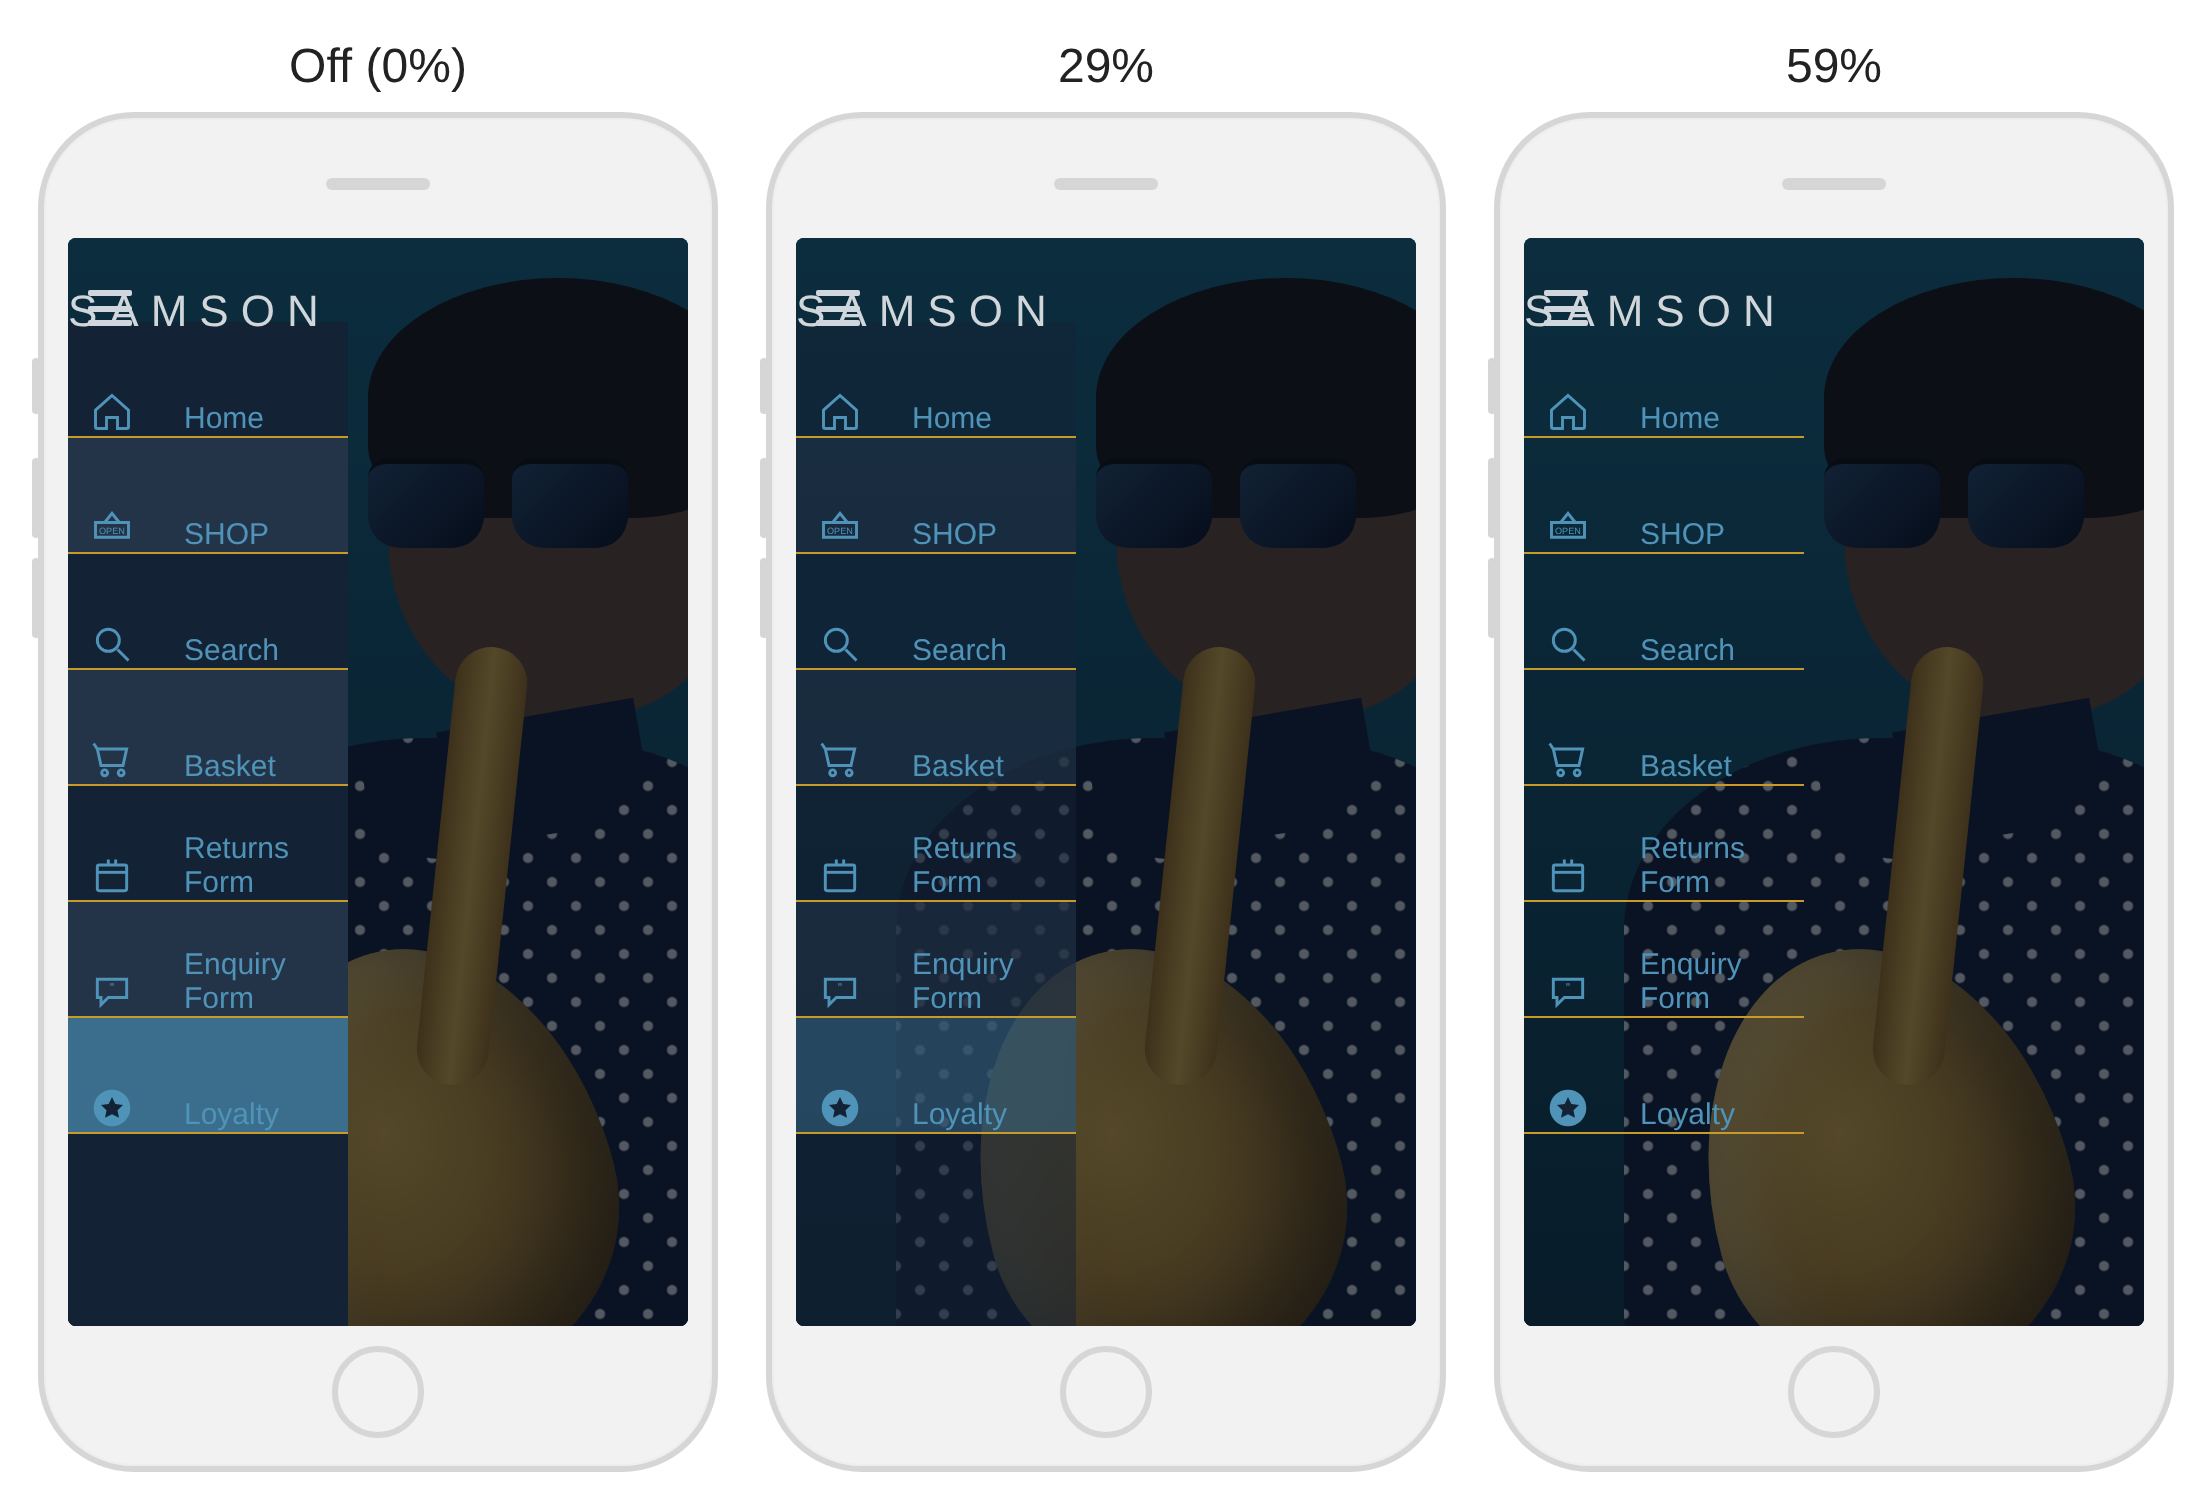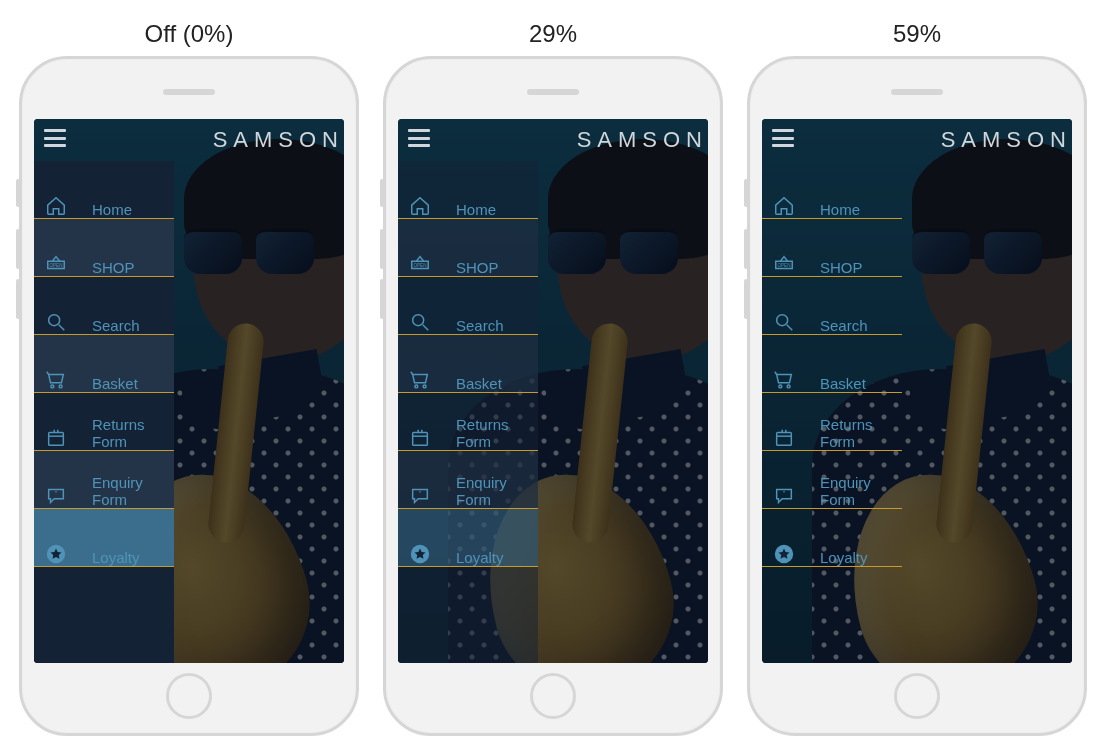--- a/index.html
+++ b/index.html
@@ -129,22 +129,22 @@
     border-radius: 18px;
     transform: rotate(6deg);
   }
   
   .tint {
     position:absolute; inset:0;
     background: rgba(5,12,25,0.65);
   }
   
   .app-header {
-    position: absolute; top:0; left:0; right:0; height:42px;
-    display:flex; align-items:center; justify-content:flex-end;
+    position: absolute; top:16px; left:0; right:0; height:42px;
+    display:flex; align-items:center; justify-content:flex-start;
     z-index: 5;
   }
   .hamburger {
     position:absolute; left:10px; top:10px;
     width:22px; height:18px; cursor:pointer;
     display:flex; flex-direction:column; justify-content:space-between;
   }
   .hamburger span { display:block; height:3px; background:#cfd6dd; border-radius:1px; }
   .brand {
     font-family: "Trebuchet MS", sans-serif;

